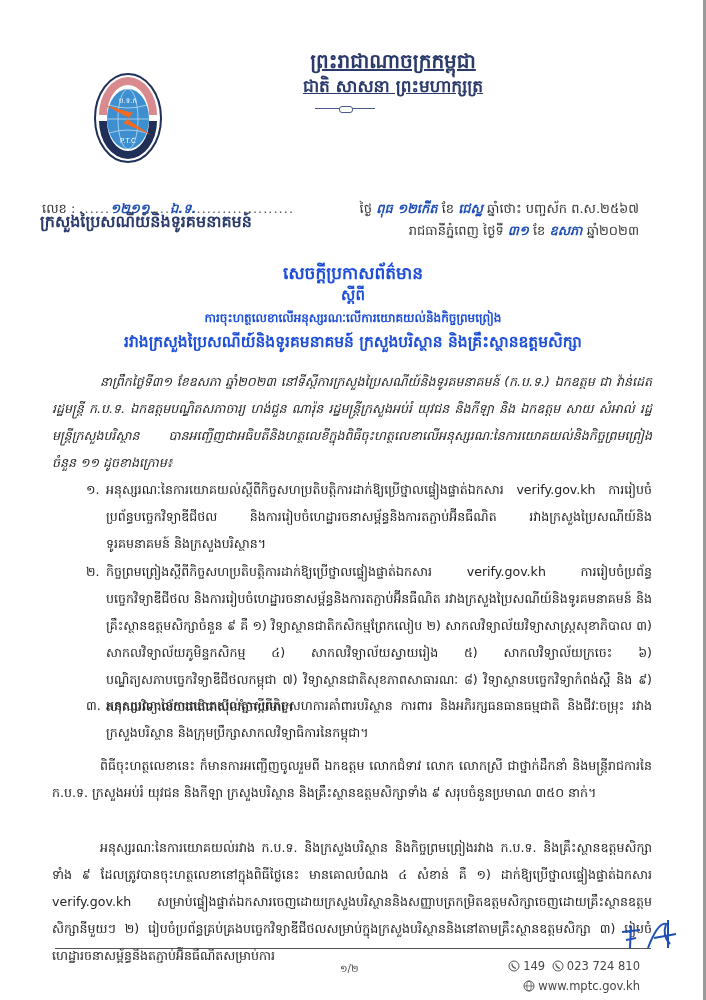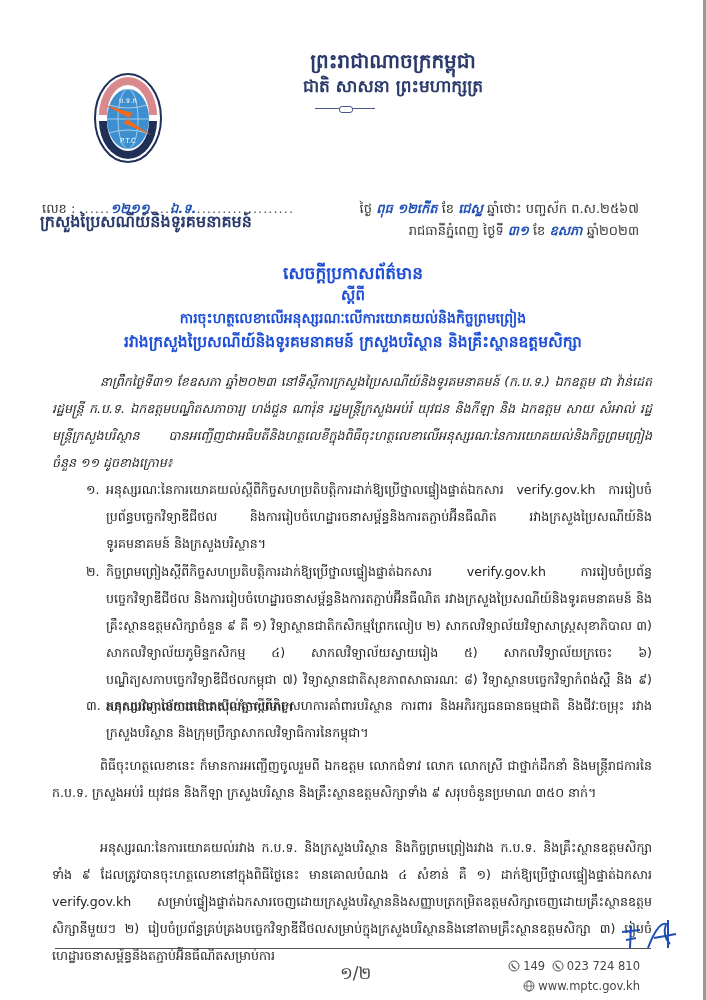--- a/index.html
+++ b/index.html
@@ -1,51 +1,51 @@
 <!DOCTYPE html>
 <html><head>
   <meta charset="utf-8">
   <style>
     html, body { margin:0; padding:0; background:#ffffff; }
     body { width:706px; height:1000px; position:relative; overflow:hidden;
            font-family:"DejaVu Sans", sans-serif; color:#1c1c1c; }
     .page { position:absolute; inset:0; background:#fff; }
     .right-edge { position:absolute; right:0; top:0; width:3px; height:1000px; background:#9a9a9a; }
 
-    .header-national { position:absolute; top:48px; left:0; width:706px; text-align:center; color:#2a3a6a; }
+    .header-national { position:absolute; top:48px; left:0; width:706px; text-align:center; color:#2a3a6a;text-decoration:underline; }
     .header-national .l1 { font-size:20px; font-weight:bold; line-height:26px; margin-left:80px; }
     .header-national .l2 { font-size:17px; font-weight:bold; line-height:24px; margin-left:80px; }
     .ornament { position:absolute; top:108px; left:315px; width:60px; height:2px; }
     .ornament::before { content:""; position:absolute; left:0; right:0; top:0; border-top:1px solid #4a5a8a; }
     .ornament::after { content:""; position:absolute; left:24px; top:-2px; width:12px; height:5px; border:1px solid #4a5a8a; border-radius:3px; background:#fff; }
 
     .logo { position:absolute; left:93px; top:73px; width:70px; height:92px; }
     .ministry-name { position:absolute; left:40px; top:173px; font-size:16px; font-weight:bold; color:#2a3a6a;margin-top:38px; }
 
     .ref-no { position:absolute; left:42px; top:200px; font-size:13px; color:#333; }
     .ref-no .dots { letter-spacing:1px; color:#555; }
     .ref-no .hand { color:#1f4fb5; font-weight:bold; font-style:italic; }
     .lunar-date { position:absolute; right:67px; top:200px; font-size:13px; color:#333; }
     .lunar-date .hand, .solar-date .hand { color:#1f4fb5; font-weight:bold; font-style:italic; }
     .solar-date { position:absolute; right:67px; top:222px; font-size:13px; color:#333; }
 
     .title-block { position:absolute; top:262px; left:0; width:706px; text-align:center; font-weight:bold; color:#1d4ed8; }
     .title-block .t1 { font-size:17px; line-height:22px; }
     .title-block .t2 { font-size:15px; line-height:22px; }
-    .title-block .t3 { font-size:14px; line-height:24px; }
+    .title-block .t3 { font-size:12px; line-height:24px;font-family:Liberation Serif, serif; }
     .title-block .t4 { font-size:15.5px; line-height:24px; }
 
     .para { position:absolute; left:52px; width:600px; font-size:12.6px; line-height:27px; color:#222; text-align:justify; }
     .para .indent { display:inline-block; width:48px; }
     .item { position:absolute; left:106px; width:546px; font-size:12.6px; line-height:27px; color:#222; text-align:justify; }
     .item .num { position:absolute; left:-20px; }
 
     .footer-rule { position:absolute; left:55px; top:948px; width:596px; border-top:1.5px solid #555; }
     .footer-addr { position:absolute; left:52px; top:956px; font-size:11.5px; line-height:20px; color:#444; }
-    .footer-page { position:absolute; left:340px; top:962px; font-size:17px; color:#444; }
+    .footer-page { position:absolute; left:340px; top:962px; font-size:10px; color:#444; }
     .footer-contact { position:absolute; right:66px; top:956px; font-size:11.5px; line-height:20px; color:#444; text-align:right; }
     .ico { display:inline-block; width:12px; height:12px; vertical-align:-2px; margin-right:3px; }
 
     .signature { position:absolute; left:618px; top:918px; width:70px; height:34px; }
   </style>
 </head>
 <body>
 
 <div class="page">
   <div class="right-edge"></div>

